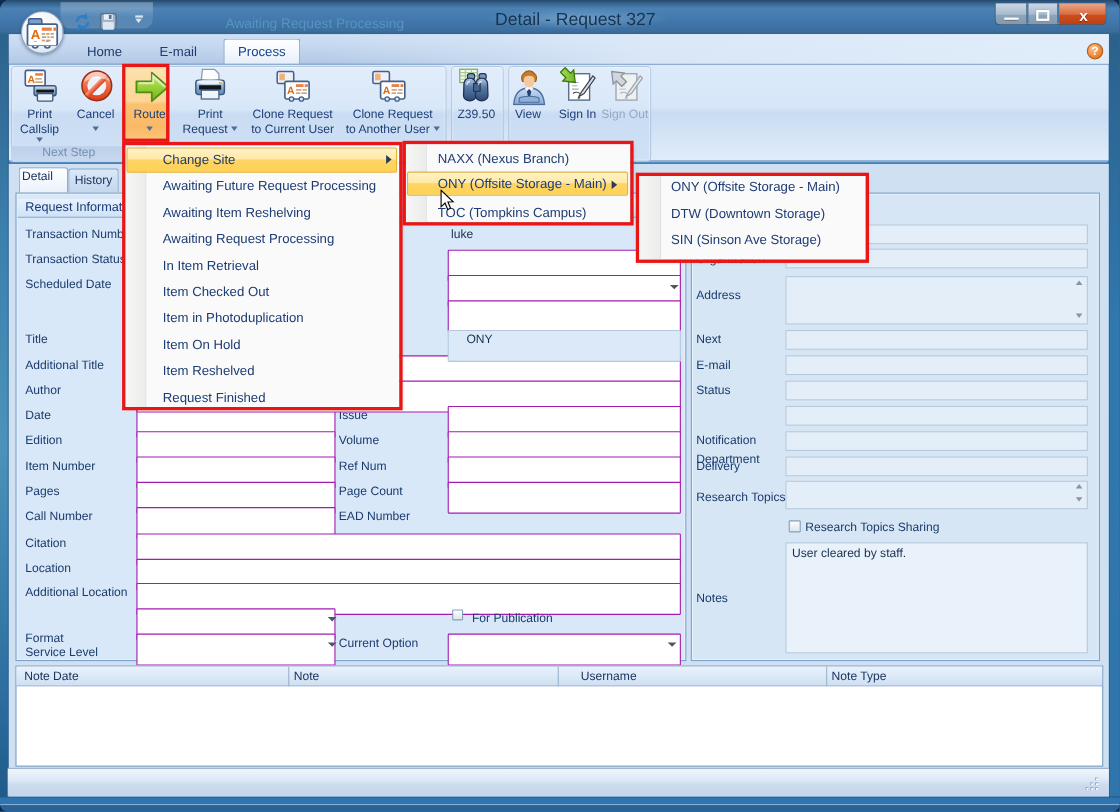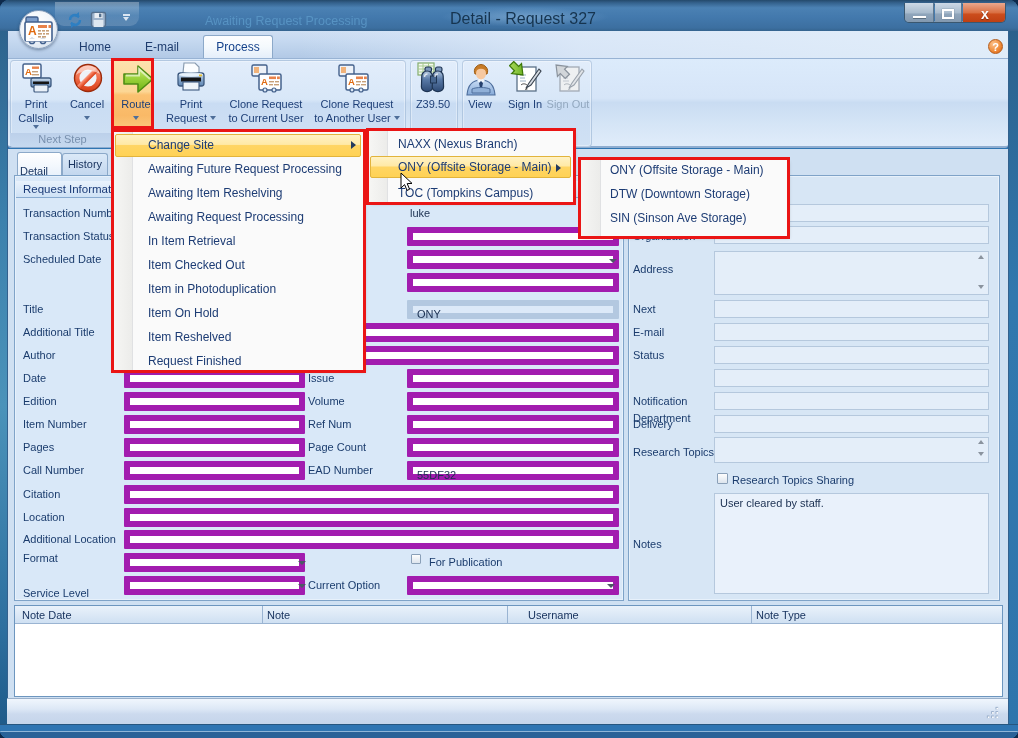--- a/index.html
+++ b/index.html
@@ -1,20 +1,20 @@
 <!DOCTYPE html>
 <html><head>
 <meta charset="utf-8">
 <style>
   * { margin:0; padding:0; box-sizing:border-box; }
   html,body { width:1018px; height:738px; overflow:hidden; }
   body { background:#0e2a4c; font-family:"Liberation Sans",sans-serif; position:relative; }
   .abs { position:absolute; }
   .lbl { position:absolute; font-size:11px; color:#1b3c6d; white-space:nowrap; }
-  .in  { position:absolute; background:#fff; border:6px solid #a21caf; border-radius:1px; height:19px; font-size:11px; color:#1a2f50; line-height:17px; padding-left:4px; }
+  .in  { position:absolute; background:#fff; border:1px solid #a21caf; border-radius:1px; height:29px; font-size:11px; color:#1a2f50; line-height:17px; padding-left:16px; }
   .dis { background:#dce9f8; border-color:#b3c8e0; }
   .rf  { position:absolute; background:#e4eef9; border:1px solid #b5c8dd; height:18px; font-size:11px; color:#1a2f50; }
   .carr{ position:absolute; width:0; height:0; border-left:4px solid transparent; border-right:4px solid transparent; border-top:4px solid #4c5866; }
   .sarr{ position:absolute; width:0; height:0; }
   .redbox { position:absolute; border:3px solid #ea1515; z-index:50; }
   .mitem { position:absolute; left:34px; font-size:12px; color:#1d3c74; white-space:nowrap; }
   .cb { position:absolute; width:11px; height:11px; background:linear-gradient(180deg,#fdfdfd,#dde5ee); border:1px solid #8aa0b8; border-radius:1px; }
   .grp { border:1px solid rgba(155,180,210,.55); border-radius:4px; background:linear-gradient(180deg,#e2edfb 0%,#d8e7f8 45%,#c9dcf3 50%,#d0e1f4 100%); box-shadow:0 0 0 1px rgba(255,255,255,.35) inset; }
   .btxt { position:absolute; text-align:center; font-size:11px; line-height:13.5px; color:#1e3f77; }
   .da { display:inline-block; width:0; height:0; border-left:3px solid transparent; border-right:3px solid transparent; border-top:4px solid #4e6e99; vertical-align:2px; }
@@ -248,41 +248,41 @@
       <path d="M17,27 L16,29 L19,28 Z" fill="#9aa2ac"></path>
       <path d="M12,24 C14,22 17,23 18,24" stroke="#aab0b8" stroke-width="1" fill="none"></path>
     </svg>
   </div>
 
   <div class="abs" id="client" style="left:8px;top:149px;width:1000px;height:575px;background:#cfe0f2;">
 
     <div class="abs" style="left:54px;top:4px;width:46px;height:22px;background:linear-gradient(180deg,#dbe9f8 0%,#c3d7ee 100%);border:1px solid #8ca9c9;border-bottom:none;border-radius:3px 3px 0 0;"></div>
     <div class="abs" style="left:54px;top:9px;width:46px;text-align:center;font-size:11px;color:#1a3560;">History</div>
     <div class="abs" style="left:9px;top:3px;width:45px;height:24px;background:linear-gradient(180deg,#ffffff 0%,#f2f7fd 60%,#e8f1fb 100%);border:1px solid #8ca9c9;border-bottom:none;border-radius:3px 3px 0 0;"></div>
-    <div class="abs" style="left:9px;top:16px;width:34px;text-align:center;font-size:11px;color:#1a3560;">Detail</div>
+    <div class="abs" style="left:9px;top:6px;width:34px;text-align:center;font-size:11px;color:#1a3560;">Detail</div>
 
     <div class="abs" style="left:6px;top:26px;width:610px;height:426px;background:#d9e8f8;border:1px solid #7fa3c8;box-shadow:0 0 0 1px #e7f1fb inset;"></div>
     <div class="abs" style="left:8px;top:32px;width:606px;height:17px;background:linear-gradient(180deg,#e9f2fc,#cfe2f6);border-bottom:1px solid #89abd0;"></div>
     <div class="lbl" style="left:15px;top:34px;font-size:11.5px;color:#1a3a77;">Request Information</div>
 
     <div class="lbl" style="left:15px;top:58px;">Transaction Number</div>
     <div class="lbl" style="left:15px;top:81px;">Transaction Status</div>
     <div class="lbl" style="left:15px;top:104px;">Scheduled Date</div>
     <div class="lbl" style="left:15px;top:154px;">Title</div>
     <div class="lbl" style="left:15px;top:177px;">Additional Title</div>
     <div class="lbl" style="left:15px;top:200px;">Author</div>
     <div class="lbl" style="left:15px;top:223px;">Date</div>
     <div class="lbl" style="left:15px;top:246px;">Edition</div>
     <div class="lbl" style="left:15px;top:269px;">Item Number</div>
     <div class="lbl" style="left:15px;top:292px;">Pages</div>
     <div class="lbl" style="left:15px;top:315px;">Call Number</div>
     <div class="lbl" style="left:15px;top:339px;">Citation</div>
     <div class="lbl" style="left:15px;top:362px;">Location</div>
     <div class="lbl" style="left:15px;top:384px;">Additional Location</div>
-    <div class="lbl" style="left:15px;top:403px;text-align:right;">Format</div>
+    <div class="lbl" style="left:15px;top:426px;text-align:right;">Format</div>
     <div class="lbl" style="left:15px;top:438px;">Service Level</div>
 
     <div class="lbl" style="left:300px;top:223px;">Issue</div>
     <div class="lbl" style="left:300px;top:246px;">Volume</div>
     <div class="lbl" style="left:300px;top:269px;">Ref Num</div>
     <div class="lbl" style="left:300px;top:292px;">Page Count</div>
     <div class="lbl" style="left:300px;top:315px;">EAD Number</div>
     <div class="lbl" style="left:300px;top:430px;">Current Option</div>
 
     <div class="in" style="left:116px;top:55px;width:181px;"></div>
@@ -309,21 +309,20 @@
     <div class="lbl" style="left:402px;top:58px;color:#1a2f50;">luke</div>
     <div class="in" style="left:399px;top:78px;width:212px;"></div>
     <div class="in" style="left:399px;top:101px;width:212px;"></div>
       <div class="carr" style="left:601px;top:110px;"></div>
     <div class="in" style="left:399px;top:124px;width:212px;"></div>
     <div class="in dis" style="left:399px;top:151px;width:212px;">ONY</div>
     <div class="in" style="left:399px;top:220px;width:212px;"></div>
     <div class="in" style="left:399px;top:243px;width:212px;"></div>
     <div class="in" style="left:399px;top:266px;width:212px;"></div>
     <div class="in" style="left:399px;top:289px;width:212px;"></div>
-    <div class="in" style="left:399px;top:312px;width:212px;">55DF32</div>
     <div class="in" style="left:399px;top:427px;width:212px;"></div>
       <div class="carr" style="left:599px;top:435px;"></div>
 
     <div class="cb" style="left:403px;top:405px;width:10px;height:10px;"></div>
     <div class="lbl" style="left:421px;top:407px;">For Publication</div>
 
     <div class="abs" style="left:620px;top:26px;width:372px;height:426px;background:#d7e6f5;border:1px solid #7fa3c8;box-shadow:0 0 0 1px #e7f1fb inset;"></div>
     <div class="lbl" style="left:625px;top:81px;">Organization</div>
     <div class="lbl" style="left:625px;top:114px;">Address</div>
     <div class="lbl" style="left:625px;top:154px;">Next</div>

